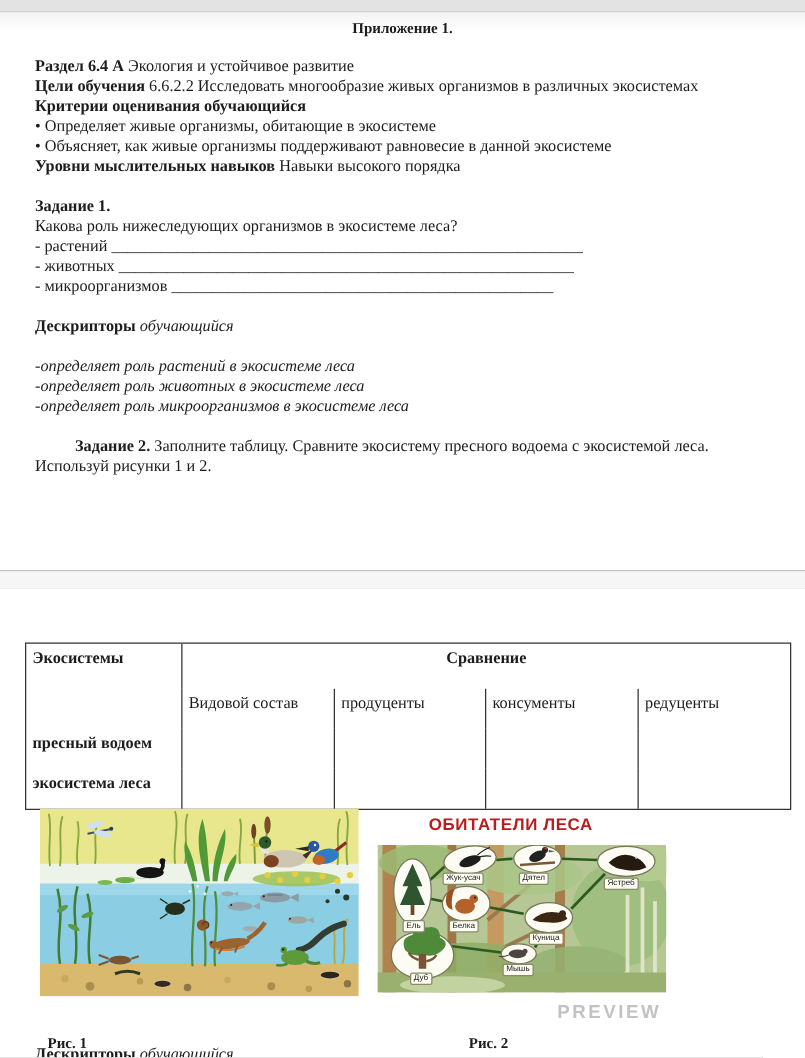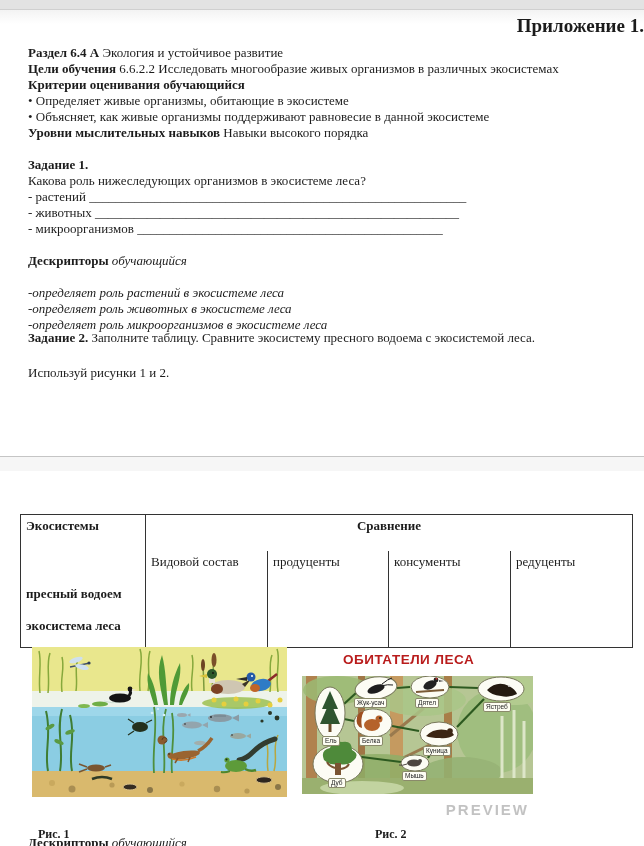--- a/index.html
+++ b/index.html
@@ -8,29 +8,29 @@
   .topbar{position:absolute;top:0;left:0;right:0;height:9px;background:#e3e3e3;border-bottom:1px solid #d0d0d0;}
   .page1{position:absolute;top:10px;left:0;width:644px;height:446px;background:#fff;
          background:linear-gradient(#f3f3f3,#ffffff 14px);}
   .sep{position:absolute;top:456px;left:0;width:644px;height:14px;background:#f6f6f6;
        border-top:1px solid #c5c5c5;border-bottom:1px solid #c5c5c5;}
   .page2{position:absolute;top:471px;left:0;width:644px;height:375px;background:#fff;overflow:hidden;}
 
   .line{position:absolute;left:28px;font-size:13px;line-height:16px;white-space:nowrap;}
   .b{font-weight:bold;}
   .i{font-style:italic;}
-  .doc-title{position:absolute;top:5px;left:0;width:100%;text-align:right;font-weight:bold;font-size:19px;}
+  .doc-title{position:absolute;top:5px;left:0;width:100%;text-align:center;font-weight:bold;font-size:12px;}
 
   
   .m0{top:35px;} .m1{top:51px;} .m2{top:67px;} .m3{top:83px;} .m4{top:99px;} .m5{top:115px;}
   .t1h{top:147px;} .t1q{top:163px;}
   .bl0{top:179px;} .bl1{top:195px;} .bl2{top:211px;}
   .dh{top:243px;}
   .dl0{top:275px;} .dl1{top:291px;} .dl2{top:307px;}
-  .t2a{top:320px;} .t2b{top:355px;}
+  .t2a{top:339px;margin-left:32px;} .t2b{top:355px;}
   .uline{letter-spacing:0;}
 
   
   .tbl{position:absolute;left:20px;top:43px;width:611px;display:grid;
        grid-template-columns:125px 122px 121px 122px 121px;
        grid-template-rows:36px 32px 32px 32px;
        border:1px solid #333;border-radius:0;font-size:13px;line-height:15px;background:#fff;}
   .tc{border-right:1px solid #333;padding:3px 5px;overflow:hidden;}
   .tc.nr{border-right:none;}
   .tc.hb{font-weight:bold;}

